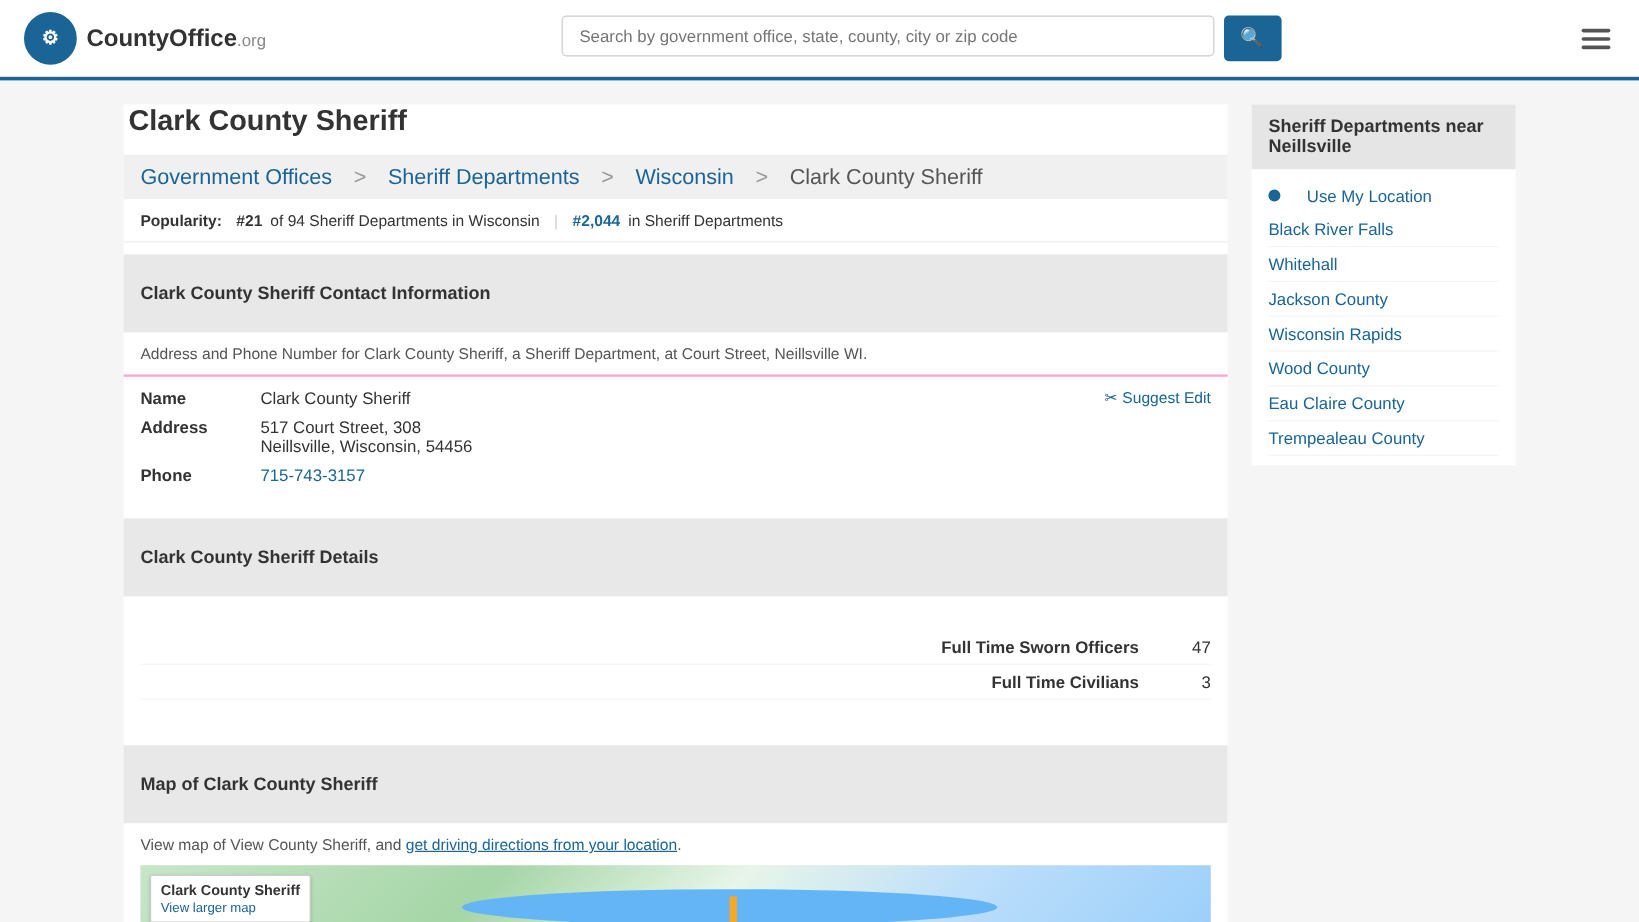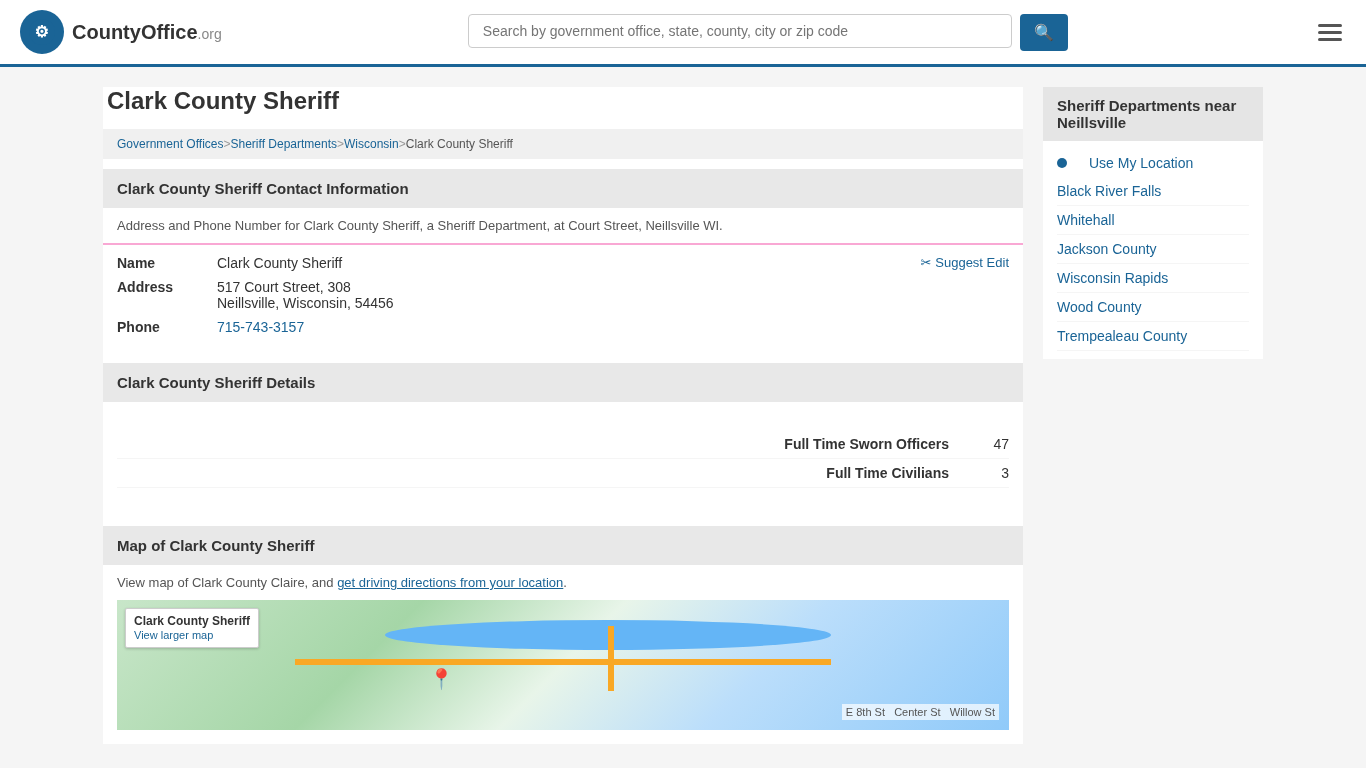--- a/index.html
+++ b/index.html
@@ -96,25 +96,25 @@
       font-weight: bold;
       color: #333;
       margin-bottom: 14px;
       padding: 0 4px;
     }
 
     
     .breadcrumb {
       background: #f0f0f0;
       padding: 8px 14px;
-      font-size: 12px;
+      font-size: 18px;
       color: #555;
       display: flex;
       align-items: center;
-      gap: 0;
+      gap: 18px;
       flex-wrap: wrap;
       text-align: center;
     }
     .breadcrumb a {
       color: #1a6496;
       text-decoration: none;
     }
     .breadcrumb-sep { color: #999; }
 
     
@@ -125,21 +125,21 @@
       align-items: center;
       gap: 12px;
       border-bottom: 1px solid #eee;
     }
     .popularity-label { font-weight: bold; }
     .popularity-divider { color: #ccc; }
 
     
     .section-header {
       background: #e8e8e8;
-      padding: 11px 14px;
+      padding: 24px 14px;
       font-size: 15px;
       font-weight: bold;
       color: #333;
       margin-top: 10px;
     }
 
     
     .contact-desc {
       padding: 10px 14px;
       font-size: 13px;
@@ -355,20 +355,32 @@
     <div class="breadcrumb">
       <a href="#">Government Offices</a>
       <span class="breadcrumb-sep">&gt;</span>
       <a href="#">Sheriff Departments</a>
       <span class="breadcrumb-sep">&gt;</span>
       <a href="#">Wisconsin</a>
       <span class="breadcrumb-sep">&gt;</span>
       <span>Clark County Sheriff</span>
     </div>
 
+    <div class="popularity-bar">
+      <span class="popularity-label">Popularity:</span>
+      <span>
+        <strong>#21</strong>
+        <span style="margin-left:3px;">of 94 Sheriff Departments in Wisconsin</span>
+      </span>
+      <span class="popularity-divider">|</span>
+      <span>
+        <strong class="bold-blue">#2,044</strong>
+        <span style="margin-left:3px;">in Sheriff Departments</span>
+      </span>
+    </div>
 
     <div class="section-header">Clark County Sheriff Contact Information</div>
     <div class="contact-desc">Address and Phone Number for Clark County Sheriff, a Sheriff Department, at Court Street, Neillsville WI.</div>
     <div class="info-table">
 
       <div class="info-row">
         <span class="info-label">Name</span>
         <span class="info-value">Clark County Sheriff</span>
         <a href="#" class="suggest-edit">
           <span>✂</span>
@@ -399,21 +411,21 @@
         <span class="detail-value">47</span>
       </div>
       <div class="detail-row">
         <span class="detail-label">Full Time Civilians</span>
         <span class="detail-value">3</span>
       </div>
     </div>
 
     <div class="section-header">Map of Clark County Sheriff</div>
     <div class="map-desc">
-      <span>View map of Clark County Claire, and </span><a href="#">get driving directions from your location</a>.
+      <span>View map of View County Sheriff, and </span><a href="#">get driving directions from your location</a>.
     </div>
     <div class="map-container">
       <div class="map-placeholder">
         <div class="map-water"></div>
         <div class="map-road-h"></div>
         <div class="map-road-v"></div>
         <div class="map-pin">📍</div>
         <div style="position:absolute;bottom:10px;right:10px;font-size:11px;color:#555;background:rgba(255,255,255,0.7);padding:2px 4px;">E 8th St &nbsp; Center St &nbsp; Willow St</div>
       </div>
       <div class="map-label-box">
@@ -429,17 +441,18 @@
       <div class="sidebar-list">
         <a href="#" class="sidebar-use-location">
           <span class="location-dot"></span>
           <span>Use My Location</span>
         </a>
         <a href="#" class="sidebar-link">Black River Falls</a>
         <a href="#" class="sidebar-link">Whitehall</a>
         <a href="#" class="sidebar-link">Jackson County</a>
         <a href="#" class="sidebar-link">Wisconsin Rapids</a>
         <a href="#" class="sidebar-link">Wood County</a>
+        <a href="#" class="sidebar-link">Eau Claire County</a>
         <a href="#" class="sidebar-link">Trempealeau County</a>
       </div>
     </div>
   </aside>
 </div>
 
 </body></html>

